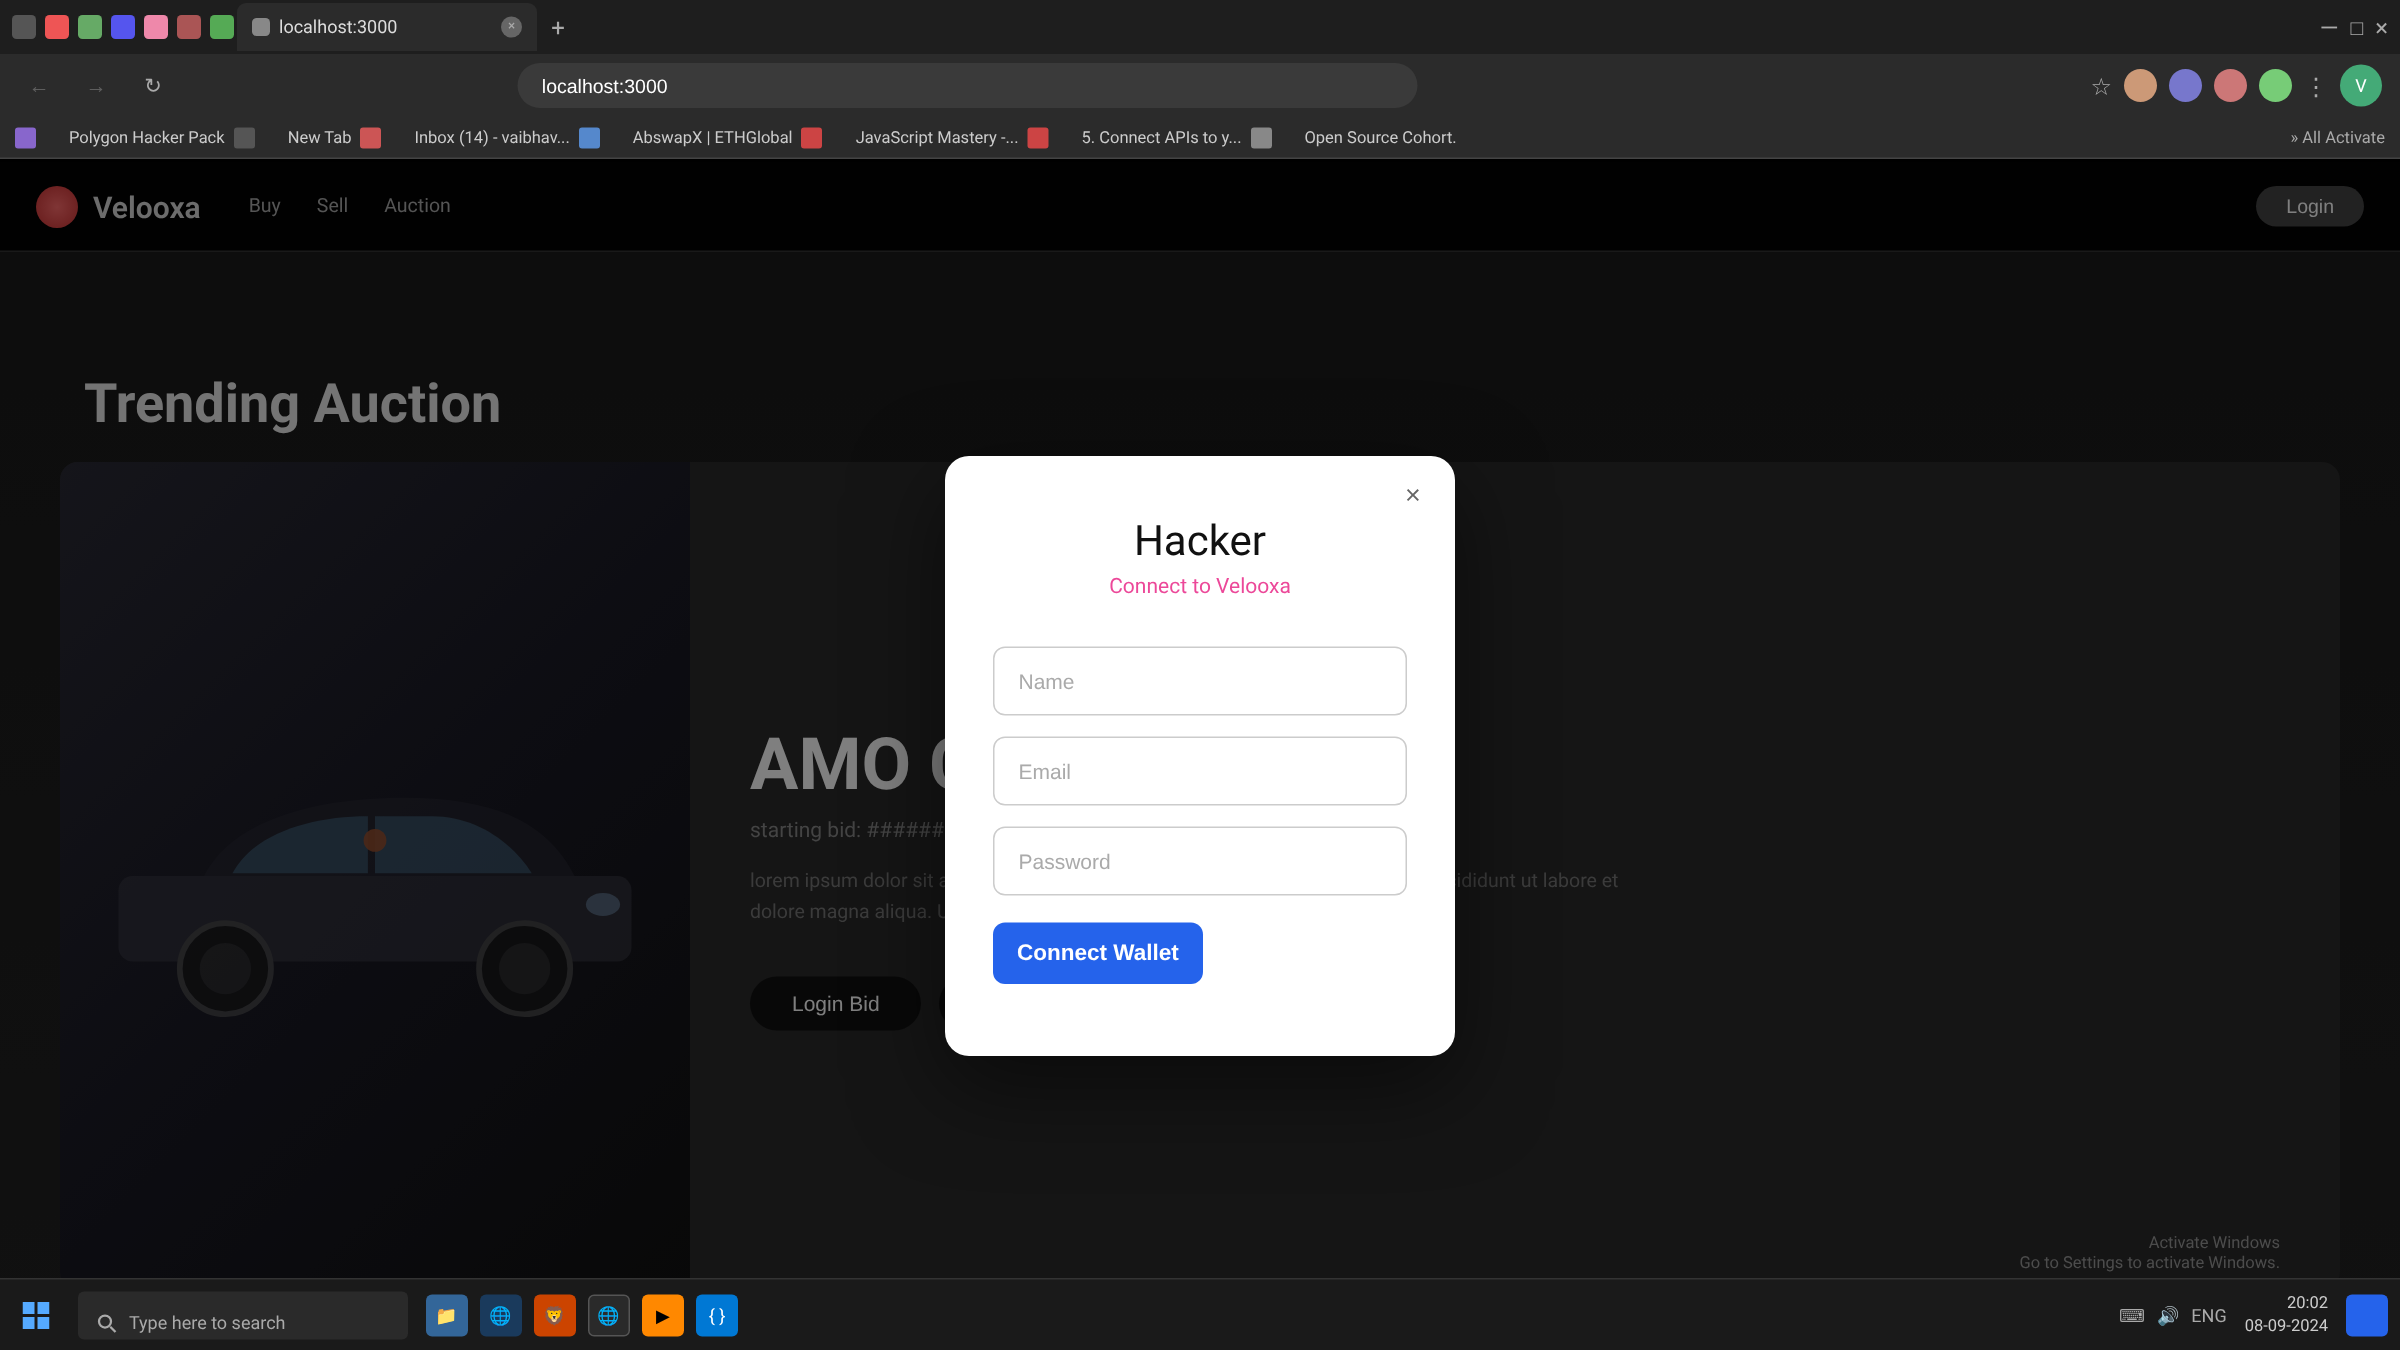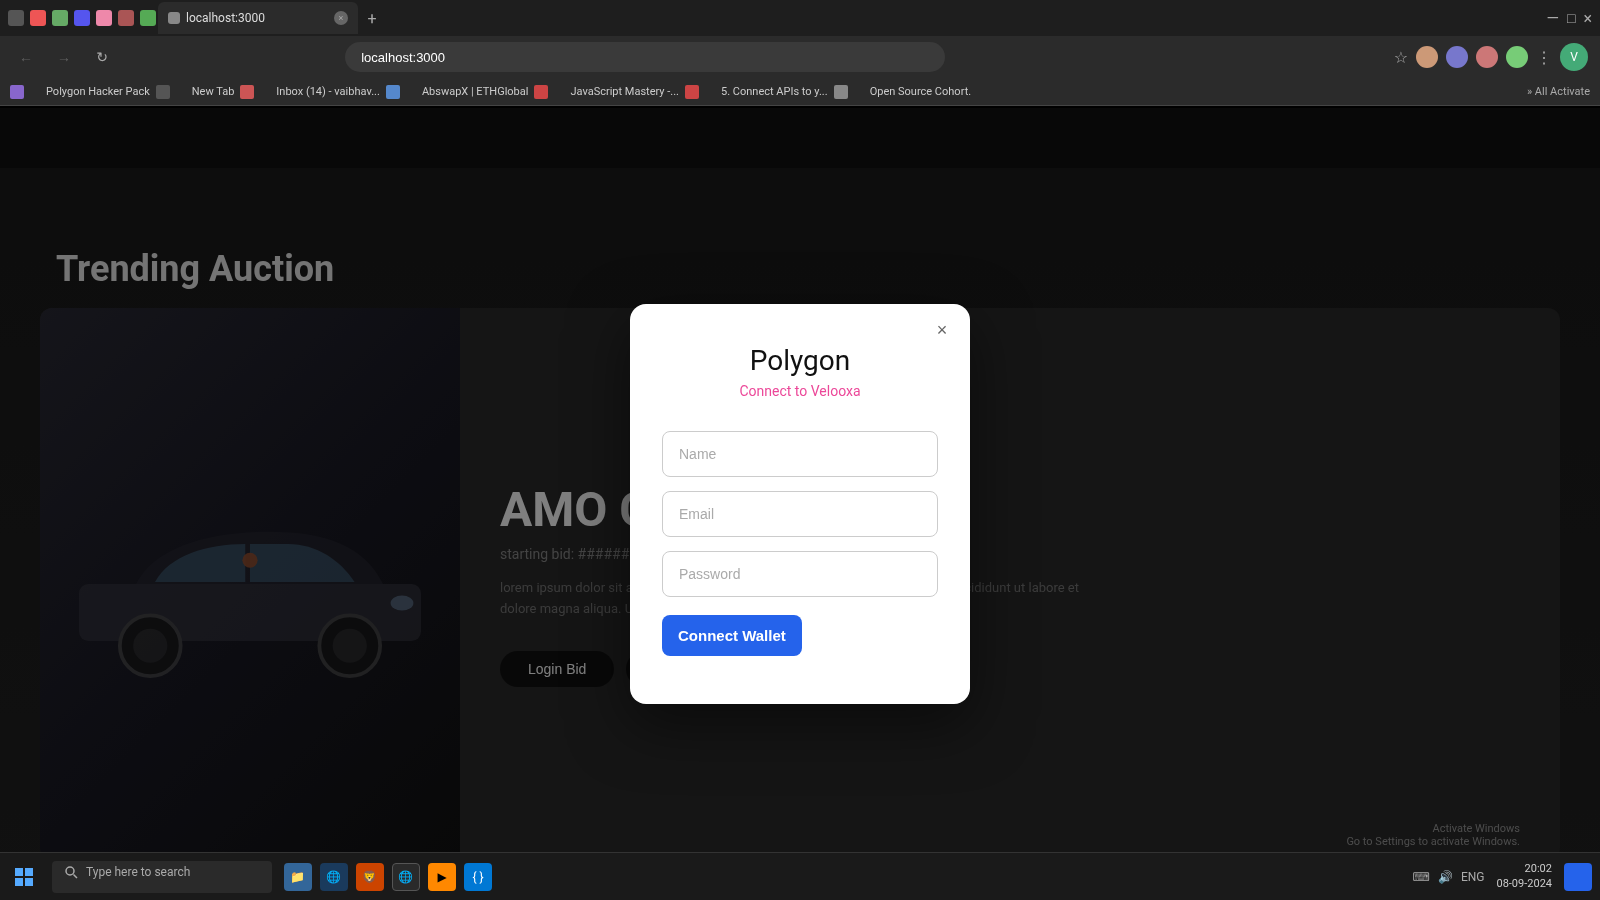--- a/index.html
+++ b/index.html
@@ -430,21 +430,21 @@
     }
 
     .taskbar-left {
       display: flex;
       align-items: center;
       gap: 4px;
     }
 
     .taskbar-search {
       display: flex;
-      align-items: flex-start;
+      align-items: flex-end;
       background: #2a2a2a;
       border-radius: 4px;
       padding: 4px 12px;
       gap: 8px;
       height: 32px;
       margin-left: 8px;
       min-width: 220px;
     }
 
     .taskbar-search-text {
@@ -566,20 +566,34 @@
     <div class="bookmark-item">
       <div class="bookmark-dot" style="background:#888;"></div>
       <span>Open Source Cohort.</span>
     </div>
     <div style="margin-left:auto;color:#aaa;font-size:11px;cursor:pointer;">» All Activate</div>
   </div>
 </div>
 
 <div class="page-bg">
 
+  <div class="app-header">
+    <div class="app-logo">
+      <div class="logo-icon"></div>
+      <span class="logo-text">Velooxa</span>
+    </div>
+    <div class="app-nav">
+      <span class="nav-item">Buy</span>
+      <span class="nav-item">Sell</span>
+      <span class="nav-item">Auction</span>
+    </div>
+    <div class="app-header-right">
+      <button class="header-btn">Login</button>
+    </div>
+  </div>
 
   <div class="trending-section">
     <div class="trending-title">Trending Auction</div>
 
     <div class="auction-card">
       <div class="car-image">
         <div class="car-image-inner">
 
           <svg class="car-svg" viewBox="0 0 400 200" xmlns="http://www.w3.org/2000/svg">
 
@@ -610,21 +624,21 @@
           <button class="card-btn-dark">Login Bid</button>
           <button class="card-btn-dark">Buy Now</button>
         </div>
       </div>
     </div>
   </div>
 
   <div class="modal-overlay">
     <div class="modal">
       <button class="modal-close">×</button>
-      <div class="modal-title">Polygon</div>
+      <div class="modal-title">Hacker</div>
       <div class="modal-subtitle">Connect to Velooxa</div>
       <input class="form-field" type="text" placeholder="Name" style="">
       <input class="form-field" type="email" placeholder="Email" style="">
       <input class="form-field" type="password" placeholder="Password" style="">
       <button class="connect-wallet-btn">Connect Wallet</button>
     </div>
   </div>
 </div>
 
 <div class="activate-windows">

